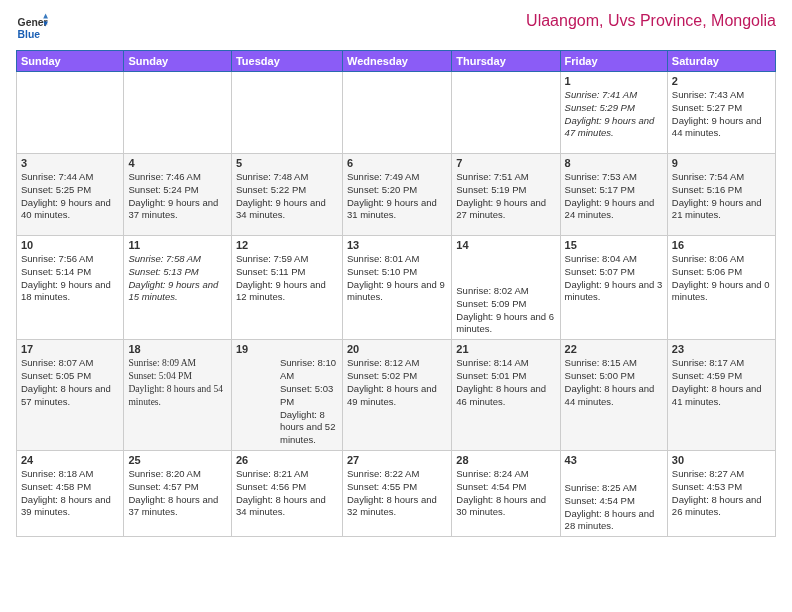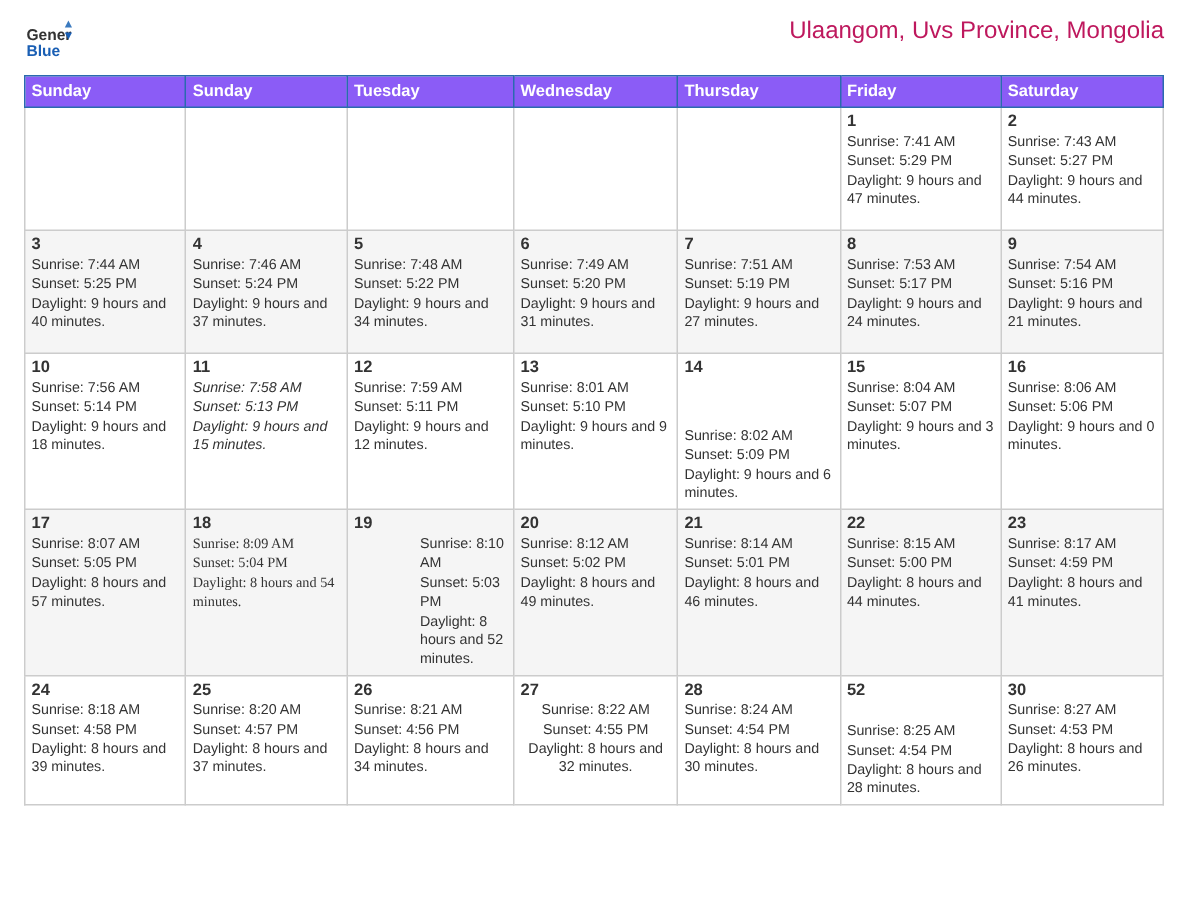--- a/index.html
+++ b/index.html
@@ -120,21 +120,21 @@
     </thead>
     <tbody id="calendar-body">
     <tr class="row-odd">
           <td class="empty-cell"></td>
           <td class="empty-cell"></td>
           <td class="empty-cell"></td>
           <td class="empty-cell"></td>
           <td class="empty-cell"></td>
           <td>
             <span class="day-num">1</span>
-            <div class="day-info" style="white-space: pre-line;">Sunrise: 7:41 AM
+            <div class="day-info" style="white-space: pre-line; font-style: italic;">Sunrise: 7:41 AM
 Sunset: 5:29 PM
 Daylight: 9 hours and 47 minutes.</div>
           </td>
           <td>
             <span class="day-num">2</span>
             <div class="day-info" style="white-space: pre-line;">Sunrise: 7:43 AM
 Sunset: 5:27 PM
 Daylight: 9 hours and 44 minutes.</div>
           </td>
         </tr>
@@ -284,32 +284,32 @@
 Daylight: 8 hours and 37 minutes.</div>
           </td>
           <td>
             <span class="day-num">26</span>
             <div class="day-info" style="white-space: pre-line;">Sunrise: 8:21 AM
 Sunset: 4:56 PM
 Daylight: 8 hours and 34 minutes.</div>
           </td>
           <td>
             <span class="day-num">27</span>
-            <div class="day-info" style="white-space: pre-line; text-align: center;">Sunrise: 8:22 AM
+            <div class="day-info" style="white-space: pre-line;">Sunrise: 8:22 AM
 Sunset: 4:55 PM
 Daylight: 8 hours and 32 minutes.</div>
           </td>
           <td>
             <span class="day-num">28</span>
             <div class="day-info" style="white-space: pre-line;">Sunrise: 8:24 AM
 Sunset: 4:54 PM
 Daylight: 8 hours and 30 minutes.</div>
           </td>
           <td>
-            <span class="day-num">52</span>
+            <span class="day-num">43</span>
             <div class="day-info" style="white-space: pre-line; margin-top: 16px;">Sunrise: 8:25 AM
 Sunset: 4:54 PM
 Daylight: 8 hours and 28 minutes.</div>
           </td>
           <td>
             <span class="day-num">30</span>
             <div class="day-info" style="white-space: pre-line;">Sunrise: 8:27 AM
 Sunset: 4:53 PM
 Daylight: 8 hours and 26 minutes.</div>
           </td>

